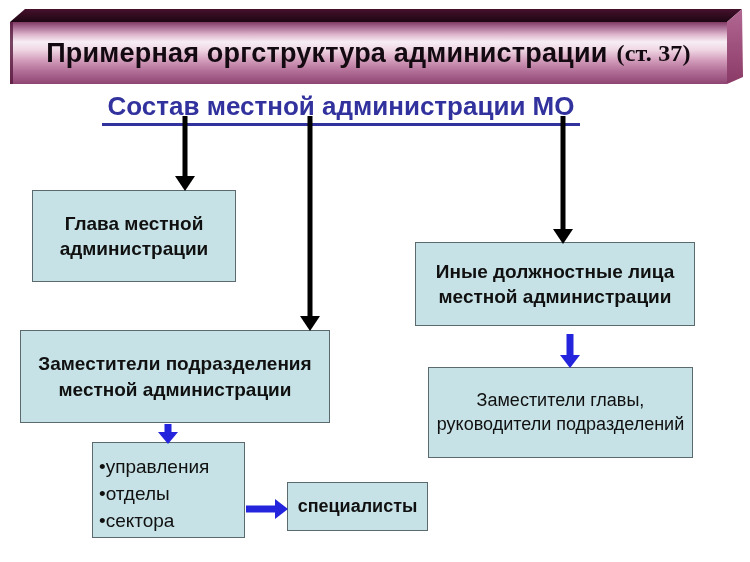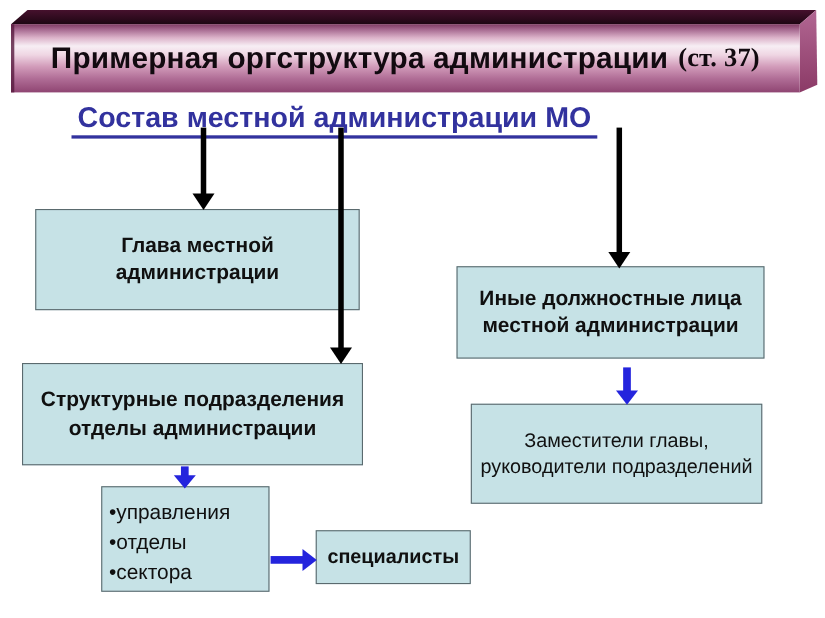--- a/index.html
+++ b/index.html
@@ -28,20 +28,21 @@
     white-space:nowrap;
   }
   .title-suffix{
     font-family:"Liberation Serif","DejaVu Serif",serif;
     font-size:24px;font-weight:bold;margin-left:9px;
   }
   
   .subtitle-wrap{
     position:absolute;left:0;top:91px;width:608px;
     text-align:center;
+    padding-left:37px;
   }
   .subtitle{
     display:inline-block;
     color:var(--subtitle-text);
     font-size:26px;font-weight:bold;
     border-bottom:3px solid var(--subtitle-text);
     padding:0 6px 1px 6px;
     white-space:nowrap;
   }
   
@@ -53,21 +54,21 @@
     position:absolute;
     background:var(--box-fill);
     border:1px solid var(--box-border);
     box-sizing:border-box;
     color:#101010;
     display:flex;align-items:center;justify-content:center;
     text-align:center;
     line-height:1.32;
   }
   .box.bold{font-weight:bold;}
-  .box-head        {left:32px; top:190px;width:295px;height:92px;font-size:19px;padding:0 8px;}
+  .box-head        {left:32px; top:190px;width:204px;height:92px;font-size:19px;padding:0 8px;}
   .box-officials   {left:415px;top:242px;width:280px;height:84px;font-size:19px;padding:0 6px;}
   .box-structural  {left:20px; top:330px;width:310px;height:93px;font-size:19px;padding:0 3px;}
   .box-deputies    {left:428px;top:367px;width:265px;height:91px;font-size:18px;padding:0 6px;}
   .box-units       {left:92px; top:442px;width:153px;height:96px;font-size:19px;
                     display:block;text-align:left;padding:10px 2px 0 6px;}
   .box-units div{line-height:27px;white-space:nowrap;}
   .box-specialists {left:287px;top:482px;width:141px;height:49px;font-size:18px;font-weight:bold;}
 </style>
 </head>
 <body>
@@ -107,21 +108,21 @@
   </div>
 
   <div class="subtitle-wrap">
     <span class="subtitle">Состав местной администрации МО</span>
   </div>
 
   <div class="box bold box-head">Глава местной администрации</div>
 
   <div class="box bold box-officials">Иные должностные лица местной администрации</div>
 
-  <div class="box bold box-structural">Структурные подразделения отделы администрации</div>
+  <div class="box bold box-structural">Заместители подразделения местной администрации</div>
 
   <div class="box box-deputies">Заместители главы, руководители подразделений</div>
 
   <div class="box box-units">
       <div>•управления</div>
       <div>•отделы</div>
       <div>•сектора</div>
     </div>
 
   <div class="box box-specialists">специалисты</div>

